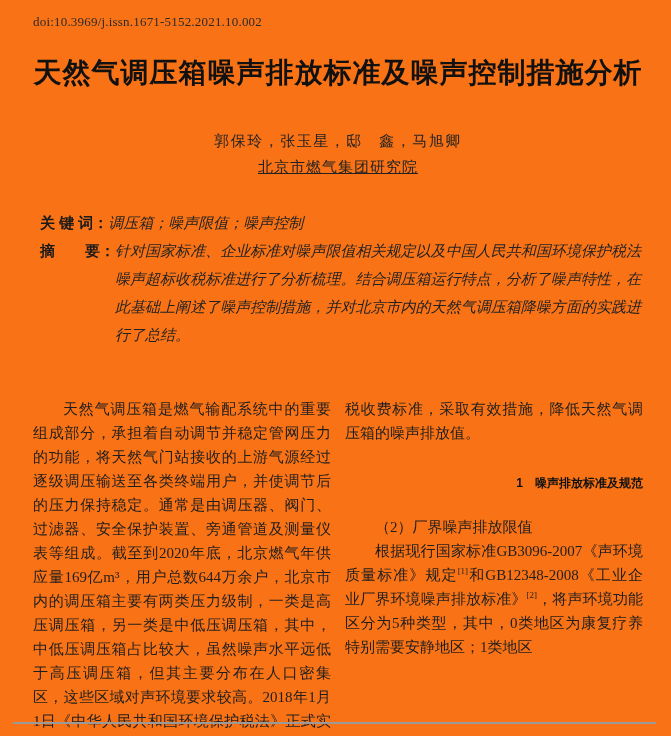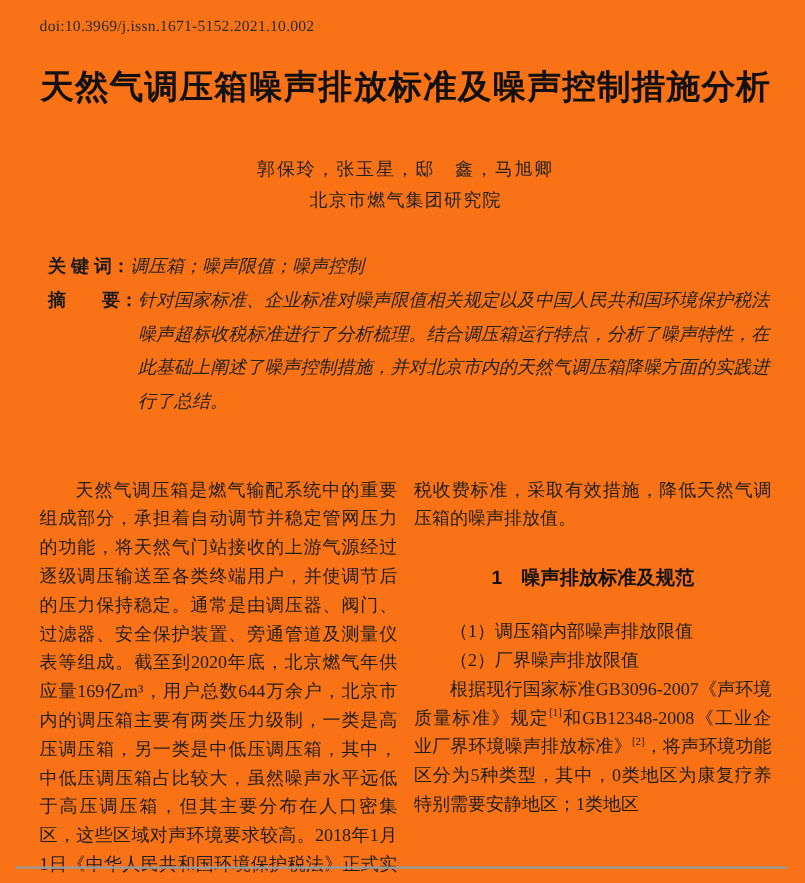--- a/index.html
+++ b/index.html
@@ -33,20 +33,21 @@
     font-size:15px;
     letter-spacing:1.5px;
     color:#222;
   }
   .affiliation{
     margin-top:7px;
     text-align:center;
     font-size:15px;
     letter-spacing:1px;
     color:#222;
+    text-decoration:underline;
   }
   .meta{
     margin-top:32px;
     padding-left:7px;
     padding-right:2px;
   }
   .meta-row{
     display:flex;
     align-items:flex-start;
     line-height:28px;
@@ -71,25 +72,25 @@
     margin-top:48px;
     font-size:15px;
     line-height:24px;
     text-align:justify;
   }
   .col{flex:1 1 0;min-width:0;}
   .para{margin:0;}
   .indent{text-indent:2em;}
   .sec-h1{
     margin:26px 0 20px 0;
-    font-size:16px;
+    font-size:12px;
     font-weight:bold;
     font-family:"Liberation Sans","DejaVu Sans",sans-serif;
     color:#111;
-    text-align:center;
+    text-align:right;
   }
   .sec-h2{
     margin:0 0 0 0;
     font-size:15px;
     font-weight:bold;
     font-family:"Liberation Sans","DejaVu Sans",sans-serif;
     color:#111;
     text-align:left;
   }
   sup.ref{
@@ -133,21 +134,20 @@
     <div class="col">
       <p class="para indent">天然气调压箱是燃气输配系统中的重要组成部分，承担着自动调节并稳定管网压力的功能，将天然气门站接收的上游气源经过逐级调压输送至各类终端用户，并使调节后的压力保持稳定。通常是由调压器、阀门、过滤器、安全保护装置、旁通管道及测量仪表等组成。截至到2020年底，北京燃气年供应量169亿m³，用户总数644万余户，北京市内的调压箱主要有两类压力级制，一类是高压调压箱，另一类是中低压调压箱，其中，中低压调压箱占比较大，虽然噪声水平远低于高压调压箱，但其主要分布在人口密集区，这些区域对声环境要求较高。2018年1月1日《中华人民共和国环境保护税法》正式实施，明确规定工业噪声超标的收税标准。环保税法的发布，给噪声超标的天然气调压箱的运行带来了一定的经济负担。因此，有必要分析噪声排放标准相关要求及环保</p>
     </div>
 
     <div class="col">
       <p class="para">税收费标准，采取有效措施，降低天然气调压箱的噪声排放值。</p>
 
       <h2 class="sec-h1">1　噪声排放标准及规范</h2>
 
 
-      <p class="para indent">（1）调压箱内部噪声排放限值</p>
 
 
       <p class="para indent">（2）厂界噪声排放限值</p>
 
       <p class="para indent"><span>根据现行国家标准GB3096-2007《声环境质量标准》规定</span><sup class="ref">[1]</sup><span>和GB12348-2008《工业企业厂界环境噪声排放标准》</span><sup class="ref">[2]</sup><span>，将声环境功能区分为5种类型，其中，0类地区为康复疗养特别需要安静地区；1类地区</span></p>
     </div>
 
   </div>
 
   <div class="footnote-rule"></div>

